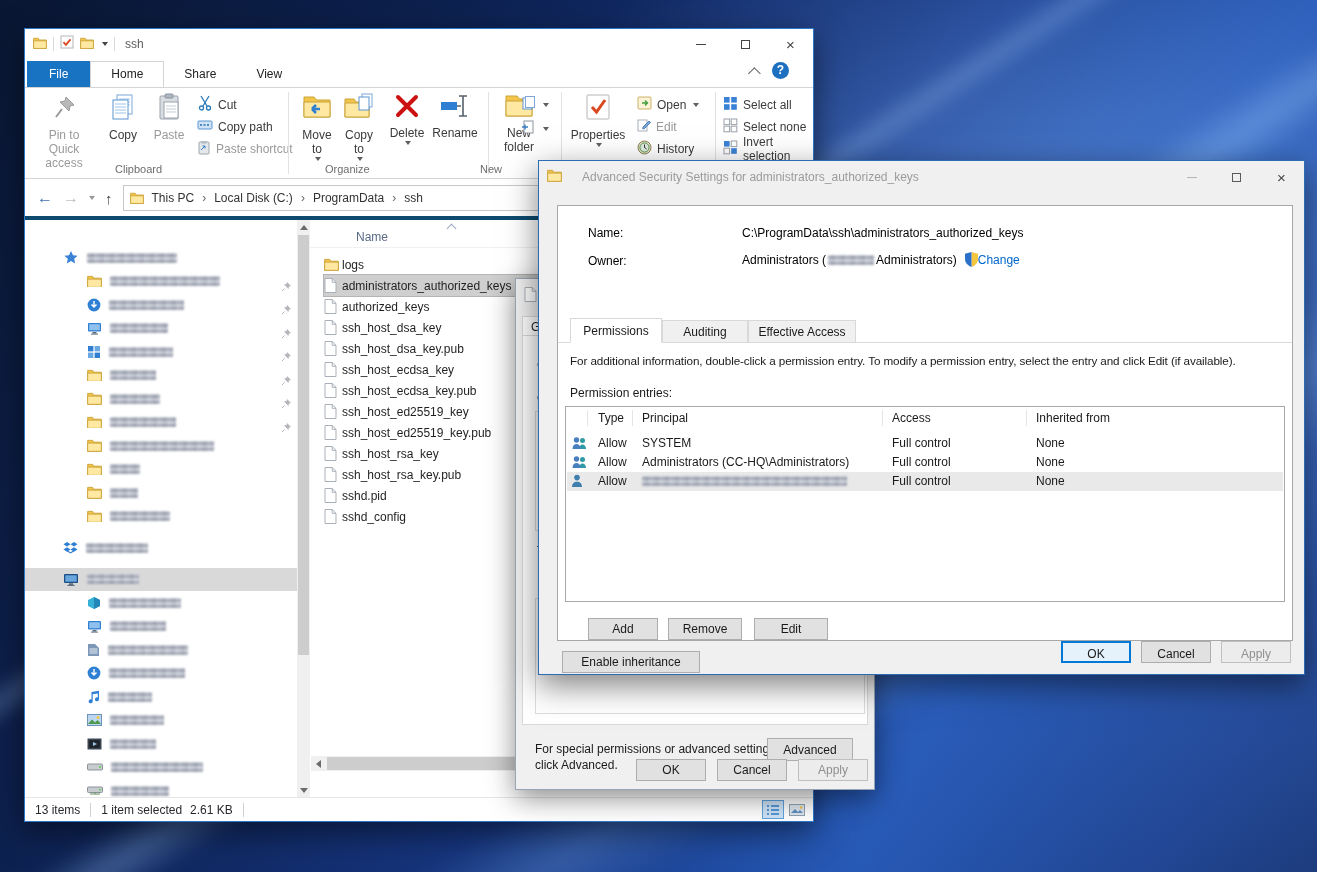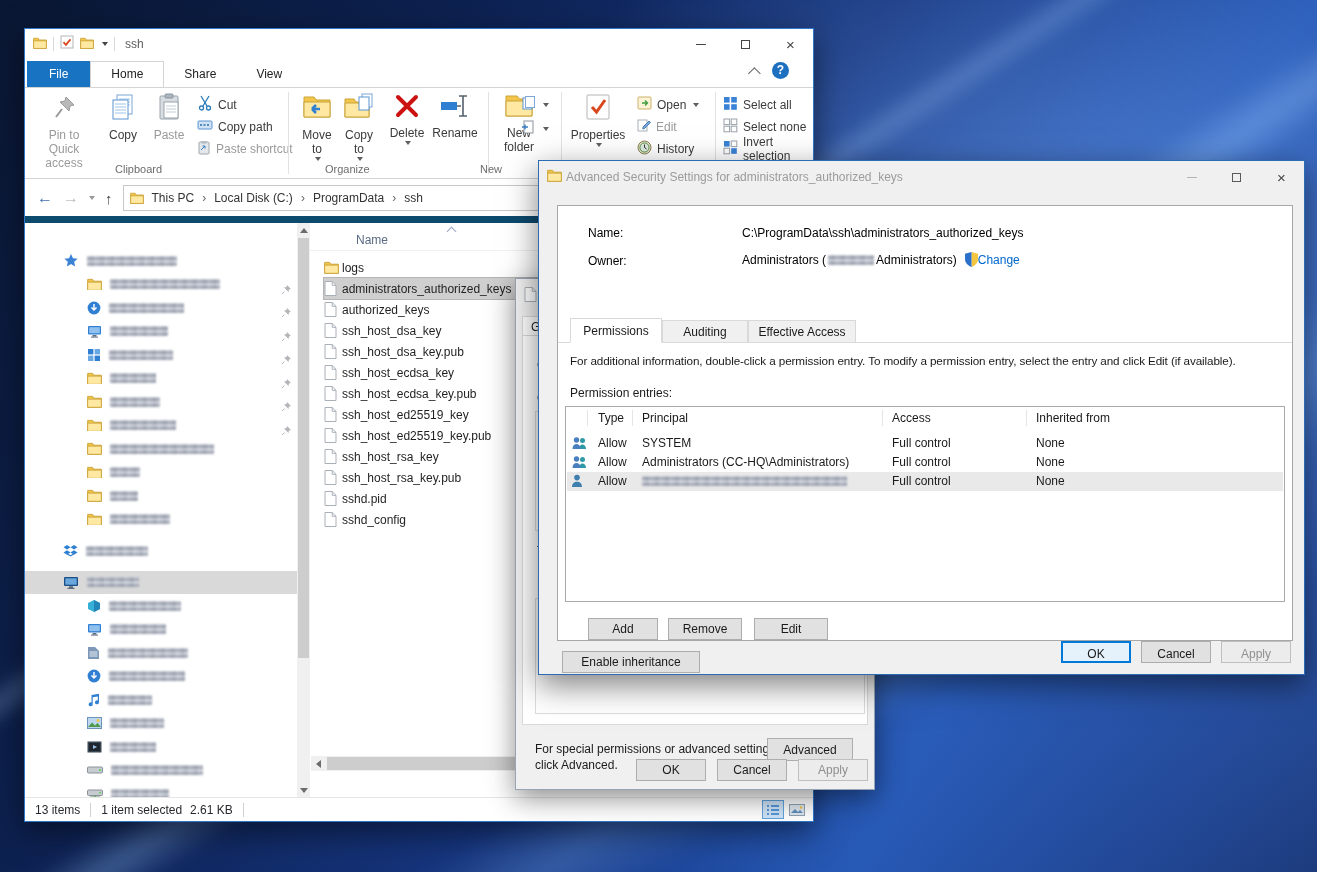--- a/index.html
+++ b/index.html
@@ -58,21 +58,21 @@
   .addrbar { position:absolute; left:0; top:151px; width:100%; height:36px; background:#fff; display:flex; align-items:center; }
   .navbtns { display:flex; align-items:center; gap:10px; padding:0 10px 0 12px; }
   .arrow-left { font-size:16px; color:#3f6fae; }
   .arrow-right { font-size:16px; color:#c0c0c0; }
   .arrow-up { font-size:15px; color:#494949; }
   .nav-dd { width:0; height:0; border-left:3.5px solid transparent; border-right:3.5px solid transparent; border-top:4px solid #9a9a9a; }
   .addrbox { height:26px; flex:1; margin-right:4px; border:1px solid #c8c8c8; display:flex; align-items:center; padding-left:6px; background:#fff; }
   .crumb { font-size:12px; color:#333; padding:0 2px; white-space:nowrap; }
   .crumb-sep { font-size:12px; color:#666; padding:0 6px; }
 
-  .mainarea { position:absolute; left:0; top:187px; width:100%; bottom:24px; background:#fff; border-top:7px solid #0c4a6e; }
+  .mainarea { position:absolute; left:0; top:187px; width:100%; bottom:24px; background:#fff; border-top:4px solid #0c4a6e; }
 
   
   .sidebar { position:absolute; left:0; top:0; width:272px; bottom:0; overflow:hidden; }
   .side-item { position:relative; height:23px; display:flex; align-items:center; }
   .side-item.sel { background:#d9d9d9; }
   .side-item .s-icon { margin-right:8px; display:flex; }
   .redact { height:10px; border-radius:1px; filter:blur(1.1px);
     background-image:
       repeating-linear-gradient(0deg, rgba(148,154,170,.65) 0 3px, rgba(206,210,219,.65) 3px 6px),
       repeating-linear-gradient(90deg,#c7cad3 0 3px,#a9adb9 3px 7px,#d8dade 7px 10px); }
@@ -116,21 +116,21 @@
   .pfrag { position:absolute; left:14px; font-size:12px; color:#1a1a1a; }
   .pgroupline { position:absolute; left:12px; width:330px; border:1px solid #dcdcdc; }
   .props-hint { position:absolute; left:12px; top:405px; font-size:12px; color:#1a1a1a; line-height:1.35; }
   .btn { background:#e1e1e1; border:1px solid #adadad; font-size:12px; color:#1a1a1a; text-align:center; font-family:"Liberation Sans",sans-serif; }
   .btn.disabled { color:#8f8f8f; border-color:#bfbfbf; background:#ececec; }
   .btn.focused { border:2px solid #0078d7; background:#e5f1fb; }
 
   
   .secdlg { left:538px; top:160px; width:767px; height:515px; background:#f0f0f0; border:1px solid #2b6cb3; }
   .sd-titlebar { position:absolute; left:0; top:0; width:100%; height:32px; background:#f0f0f0; display:flex; align-items:center; }
-  .sd-title { font-size:12px; color:#9b9b9b; margin-left:4px; }
+  .sd-title { font-size:12px; color:#9b9b9b; margin-left:20px; }
   .sd-caps { position:absolute; right:0; top:0; height:32px; display:flex; }
   .sd-panel { position:absolute; left:18px; top:44px; width:736px; height:436px; background:#fff; border:1px solid #a8a8a8; }
   .sd-label { position:absolute; left:30px; font-size:12px; color:#000; }
   .sd-value { position:absolute; left:184px; font-size:12px; color:#000; display:flex; align-items:center; }
   .link { color:#0066cc; font-size:12px; }
   .sd-tabs { position:absolute; left:0px; top:114px; width:100%; height:23px; border-bottom:1px solid #d9d9d9; }
   .sd-tab { position:absolute; top:0; height:23px; font-size:12px; color:#1a1a1a; background:#f0f0f0; border:1px solid #d9d9d9; display:flex; align-items:center; justify-content:center; }
   .sd-tab.active { background:#fff; border-bottom:1px solid #fff; top:-2px; height:25px; }
   .sd-info { position:absolute; left:12px; top:148px; font-size:11.7px; letter-spacing:-0.1px; color:#1a1a1a; white-space:nowrap; }
   .sd-entries-label { position:absolute; left:12px; top:180px; font-size:12px; color:#1a1a1a; }

